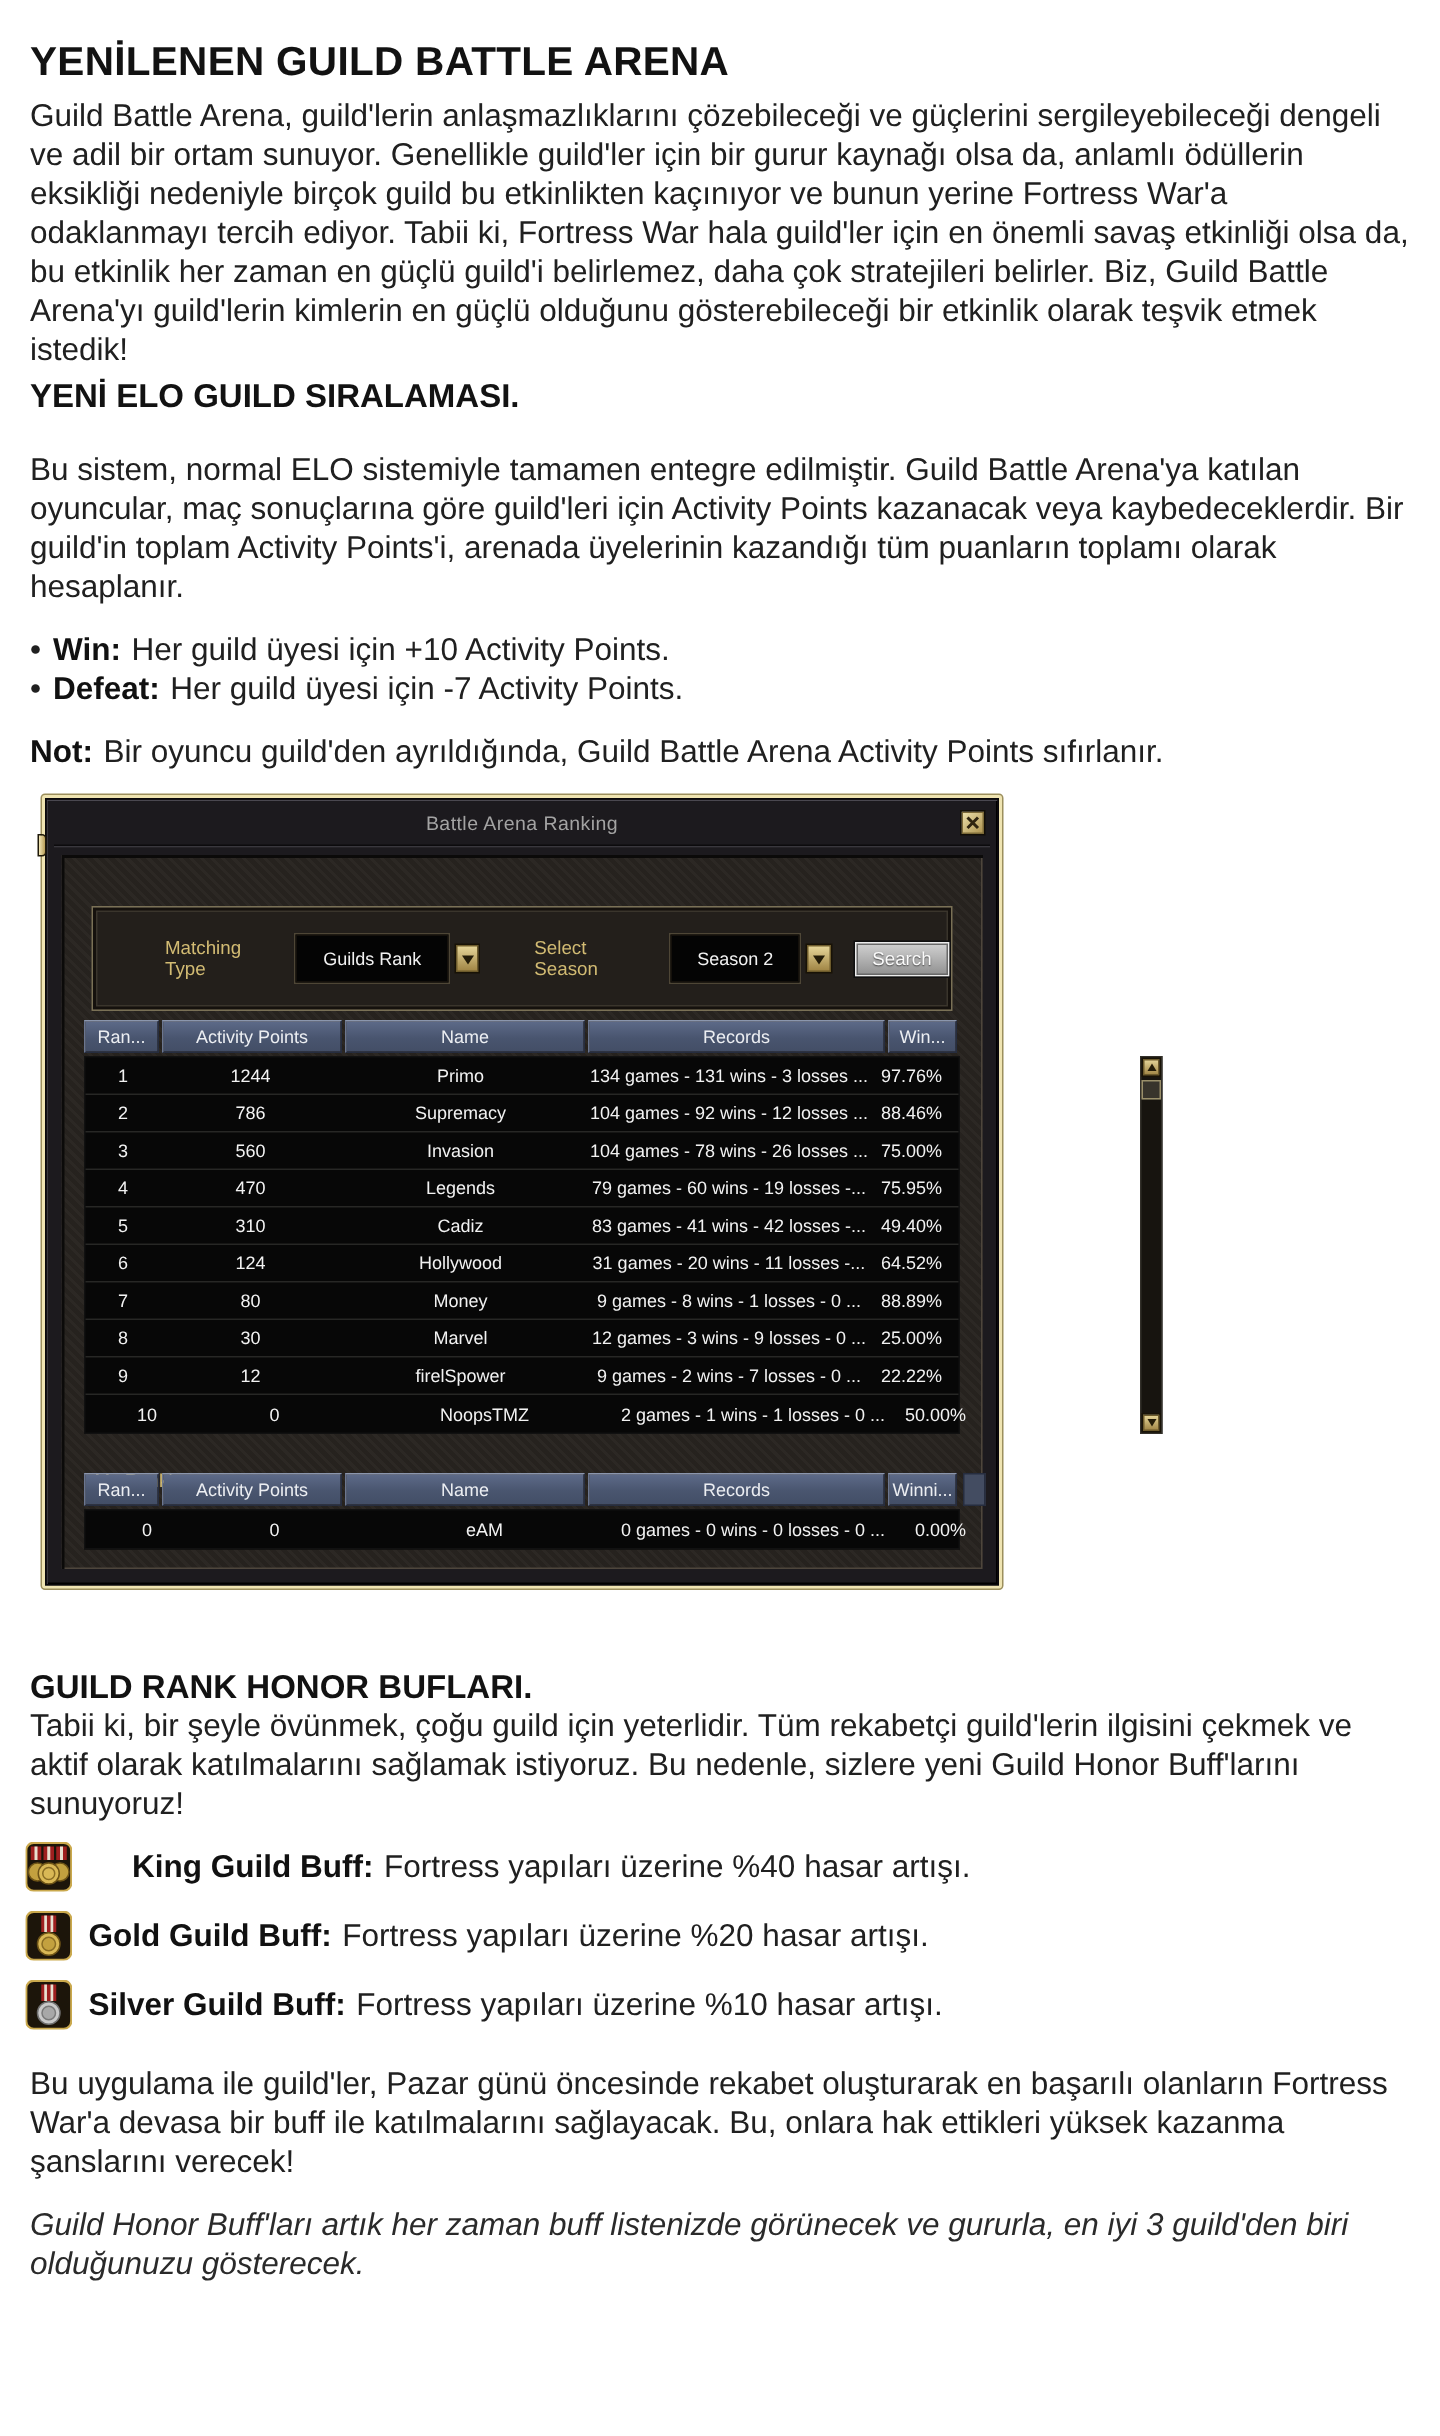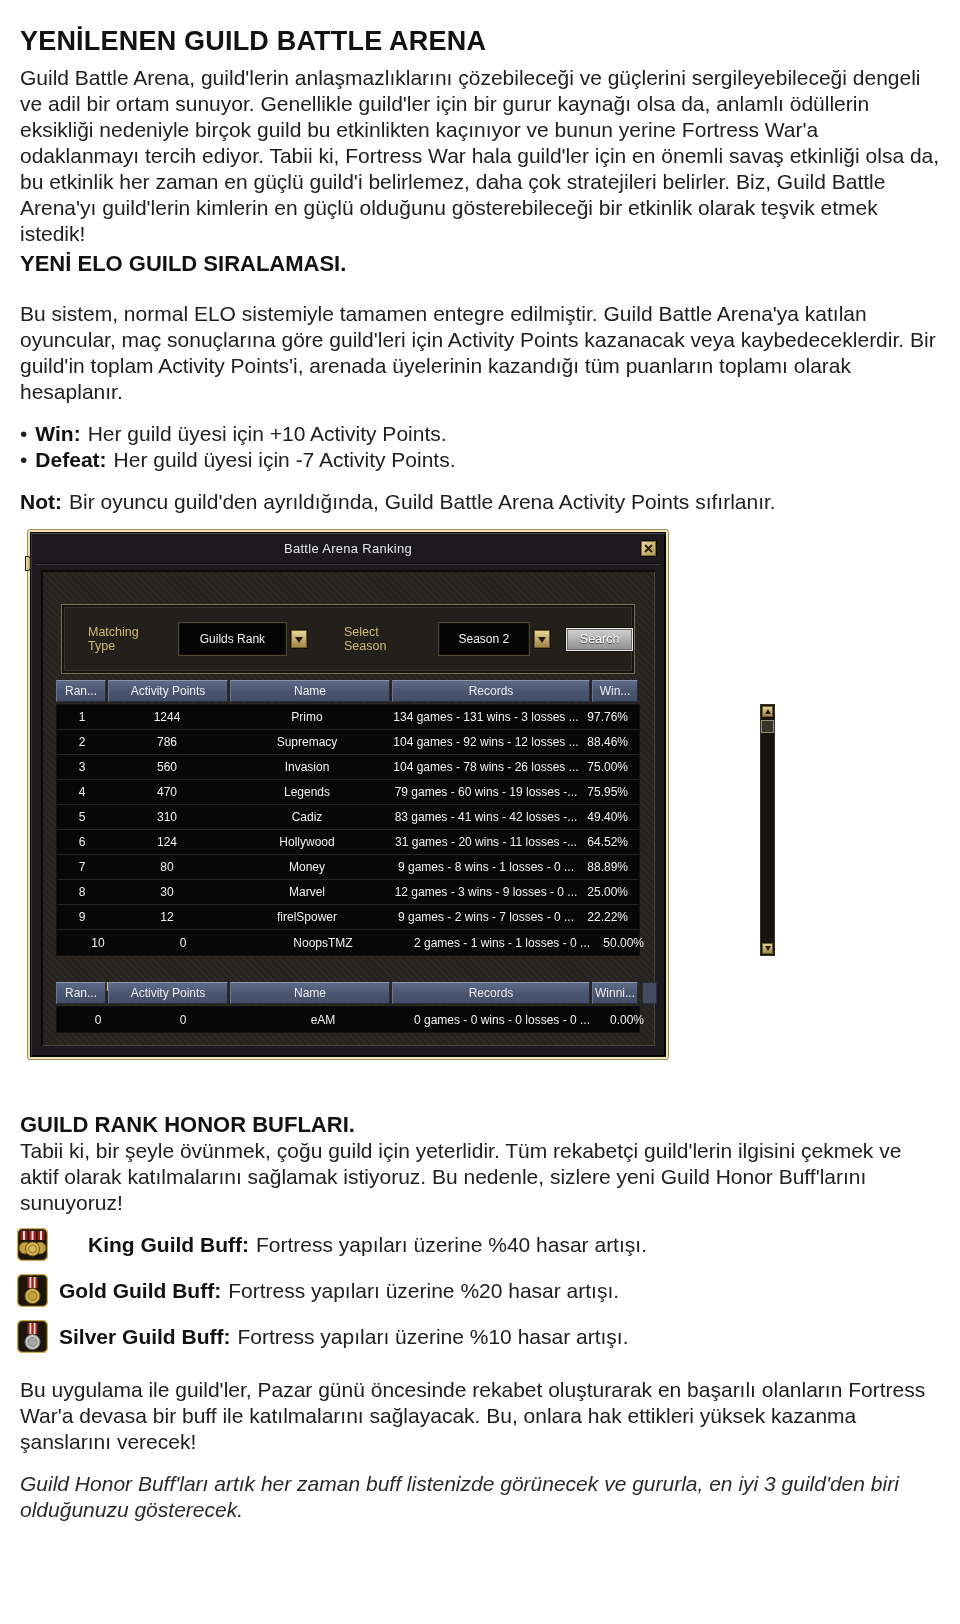--- a/index.html
+++ b/index.html
@@ -20,35 +20,35 @@
   .after-win { margin-top:2px; }
 
   
   .gw { position:relative; width:642px; height:531px; margin:14px 0 0 7px;
         background:#efe4b2; border:1px solid #9c8f5d; border-radius:3px; }
   .gw-body { position:absolute; inset:2px; background:#1c1a1e; border:1px solid #08070a;
              box-shadow: inset 0 1px 0 #4a4850, inset 1px 0 0 #3a383e, inset -1px 0 0 #000, inset 0 -1px 0 #000; }
   .gw-hinge { position:absolute; left:-3px; top:26px; width:6px; height:15px;
               background:linear-gradient(90deg,#f1e6b5,#b79d58); border:1px solid #1f1909; border-radius:0 3px 3px 0; }
   .gw-title { position:absolute; top:8px; left:0; right:0; text-align:center;
-              color:#e5e5e5; font-size:13px; letter-spacing:0.3px; }
+              color:#a3a3a3; font-size:13px; letter-spacing:0.3px; }
   .gw-groove { position:absolute; top:30px; left:5px; right:5px; height:2px;
                background:#0c0b0d; border-bottom:1px solid #39373d; }
   .gw-close { position:absolute; top:7px; right:8px; width:17px; height:17px; cursor:pointer;
               background:linear-gradient(135deg,#efe3ae,#ab904c); border:1px solid #120e06;
               box-shadow: inset 0 0 0 1px #7c6a38; display:flex; align-items:center; justify-content:center; }
   .gw-panel { position:absolute; left:10px; right:10px; top:37px; bottom:10px;
               background:#282420;
               background-image:repeating-linear-gradient(45deg, rgba(255,255,255,0.02) 0 2px, rgba(0,0,0,0.05) 2px 5px);
               box-shadow: inset 2px 2px 0 #0b0a09, inset -1px -1px 0 #4e463c; }
 
   .gw-ctrlbox { position:absolute; left:20px; right:20px; top:34px; height:70px;
                 background:#231f1b; border:1px solid #7a7156;
                 box-shadow: inset 0 0 0 2px #15110d, inset 0 0 0 3px #3a352c; }
-  .gw-ctrlrow { display:flex; align-items:center; height:100%; padding-left:26px; }
+  .gw-ctrlrow { display:flex; align-items:center; height:100%; padding-left:48px; }
   .gold-label { color:#d2bb73; font-size:12.5px; }
   .dd { height:32px; background:#040404; border:1px solid #14100b;
         box-shadow:0 0 0 1px #4e4636; color:#f2f2f2; font-size:12px;
         display:flex; align-items:center; justify-content:center; cursor:pointer; }
   .dd-btn { width:20px; height:20px; margin-left:4px; cursor:pointer;
             background:linear-gradient(180deg,#e9d99d,#9d8140); border:1px solid #181206;
             box-shadow: inset 0 0 0 1px #6d5b2c; display:flex; align-items:center; justify-content:center; }
   .tri-down { width:0; height:0; border:4px solid transparent; border-top:6px solid #241c08; margin-top:5px; }
   .btn-search { width:76px; height:25px; margin-left:14px; cursor:pointer;
                 background:linear-gradient(180deg,#d4d4d4,#8d8d8d); border:1px solid #0f0f0f;

